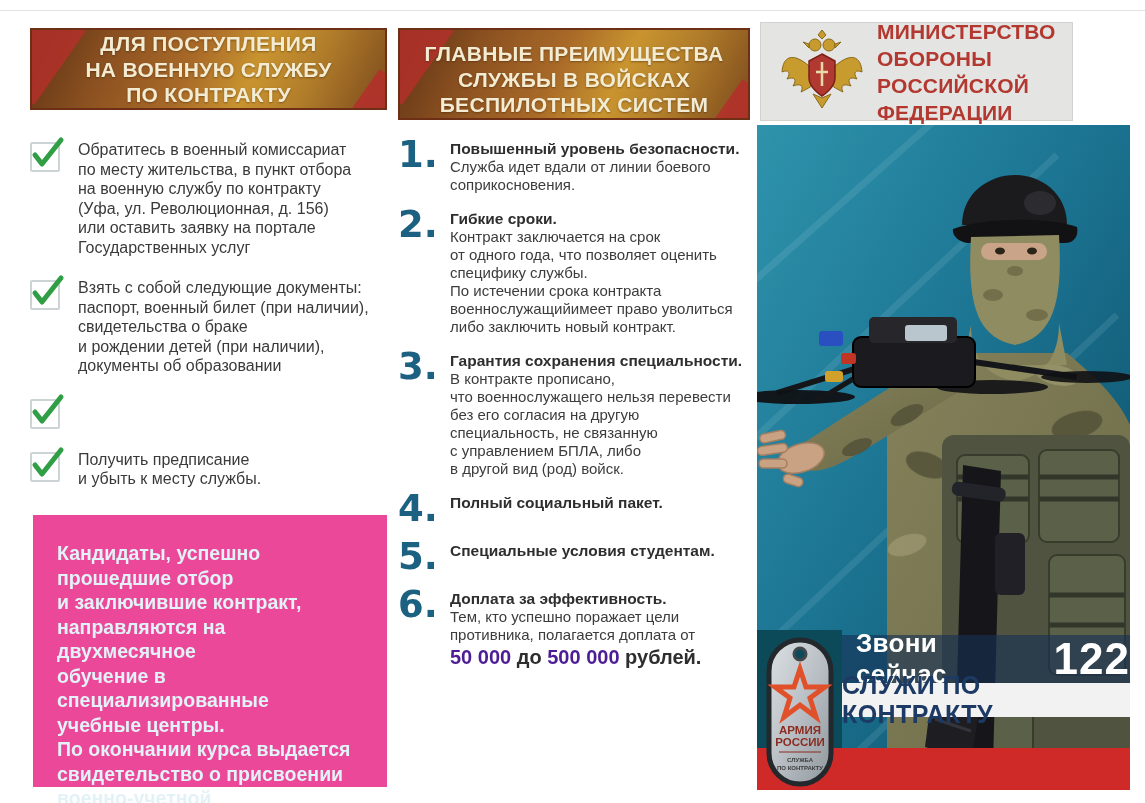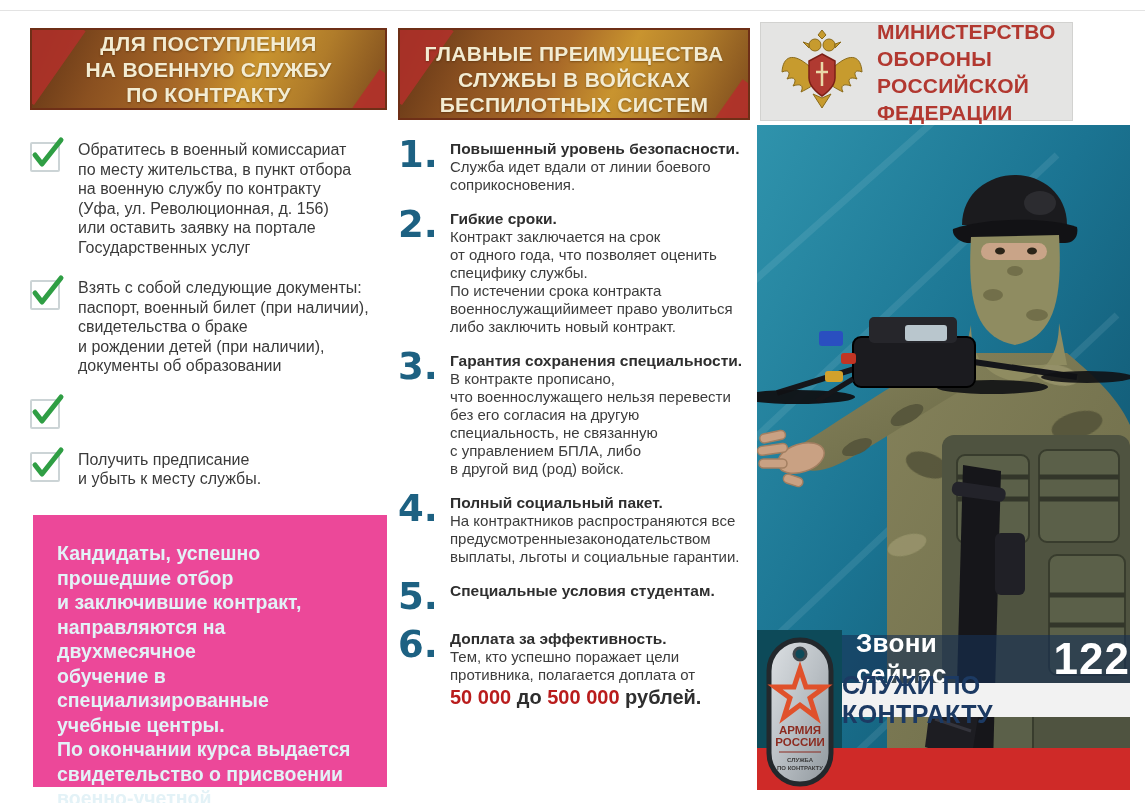--- a/index.html
+++ b/index.html
@@ -37,21 +37,21 @@
 
   
   .benefits{position:absolute;left:398px;top:138px;width:354px;display:flex;flex-direction:column;gap:14px;}
   .benefit{display:flex;gap:8px;}
   .benefit-num{flex:0 0 44px;color:#1d6182;font-weight:bold;font-size:37px;line-height:34px;
                font-family:"DejaVu Sans", sans-serif;}
   .benefit-body-wrap{padding-top:2px;}
   .benefit-title{font-size:15.5px;font-weight:bold;color:#2e2e2e;line-height:18px;}
   .benefit-text{font-size:15px;color:#3c3c3c;line-height:18px;white-space:pre-line;}
   .amount-line{margin-top:2px;font-size:20px;font-weight:bold;color:#2e2e2e;}
-  .amount-red{color:#b91c1c;}
+  .amount-red{color:#4c1d95;}
 
   
   .ministry{position:absolute;left:760px;top:22px;width:313px;height:99px;background:#e4e4e3;
             border:1px solid #d2d2d0;box-sizing:border-box;display:flex;align-items:center;gap:12px;padding:0 10px 0 18px;}
   .ministry-text{color:#b23830;font-weight:bold;font-size:21px;line-height:27px;white-space:pre-line;letter-spacing:.2px;}
 
   .photo{position:absolute;left:757px;top:125px;width:373px;height:665px;overflow:hidden;background:#156a84;}
   .photo svg.scene{position:absolute;left:0;top:0;}
 
   
@@ -172,23 +172,20 @@
 без его согласия на другую
 специальность, не связанную
 с управлением БПЛА, либо
 в другой вид (род) войск.</div>
       </div>
     </div>
     <div class="benefit">
       <div class="benefit-num">4.</div>
       <div class="benefit-body-wrap">
         <div class="benefit-title">Полный социальный пакет.</div>
-        <div class="benefit-text">На контрактников распространяются все
-предусмотренныезаконодательством
-выплаты, льготы и социальные гарантии.</div>
       </div>
     </div>
     <div class="benefit">
       <div class="benefit-num">5.</div>
       <div class="benefit-body-wrap">
         <div class="benefit-title">Специальные условия студентам.</div>
       </div>
     </div>
     <div class="benefit">
       <div class="benefit-num">6.</div>

